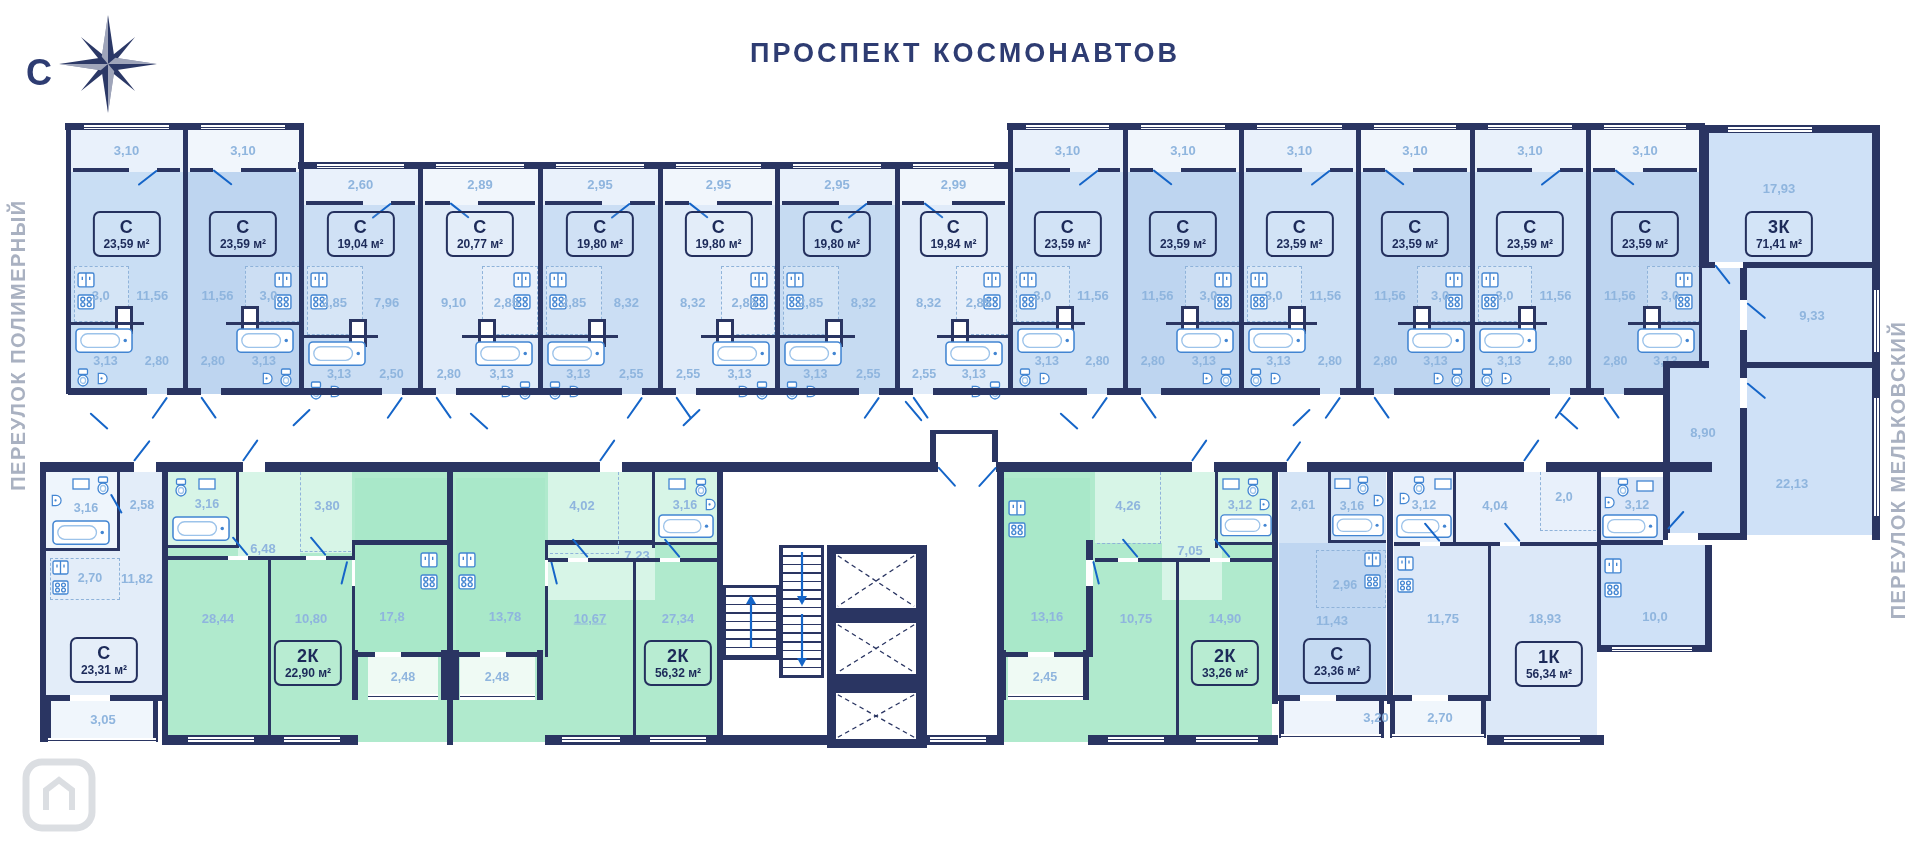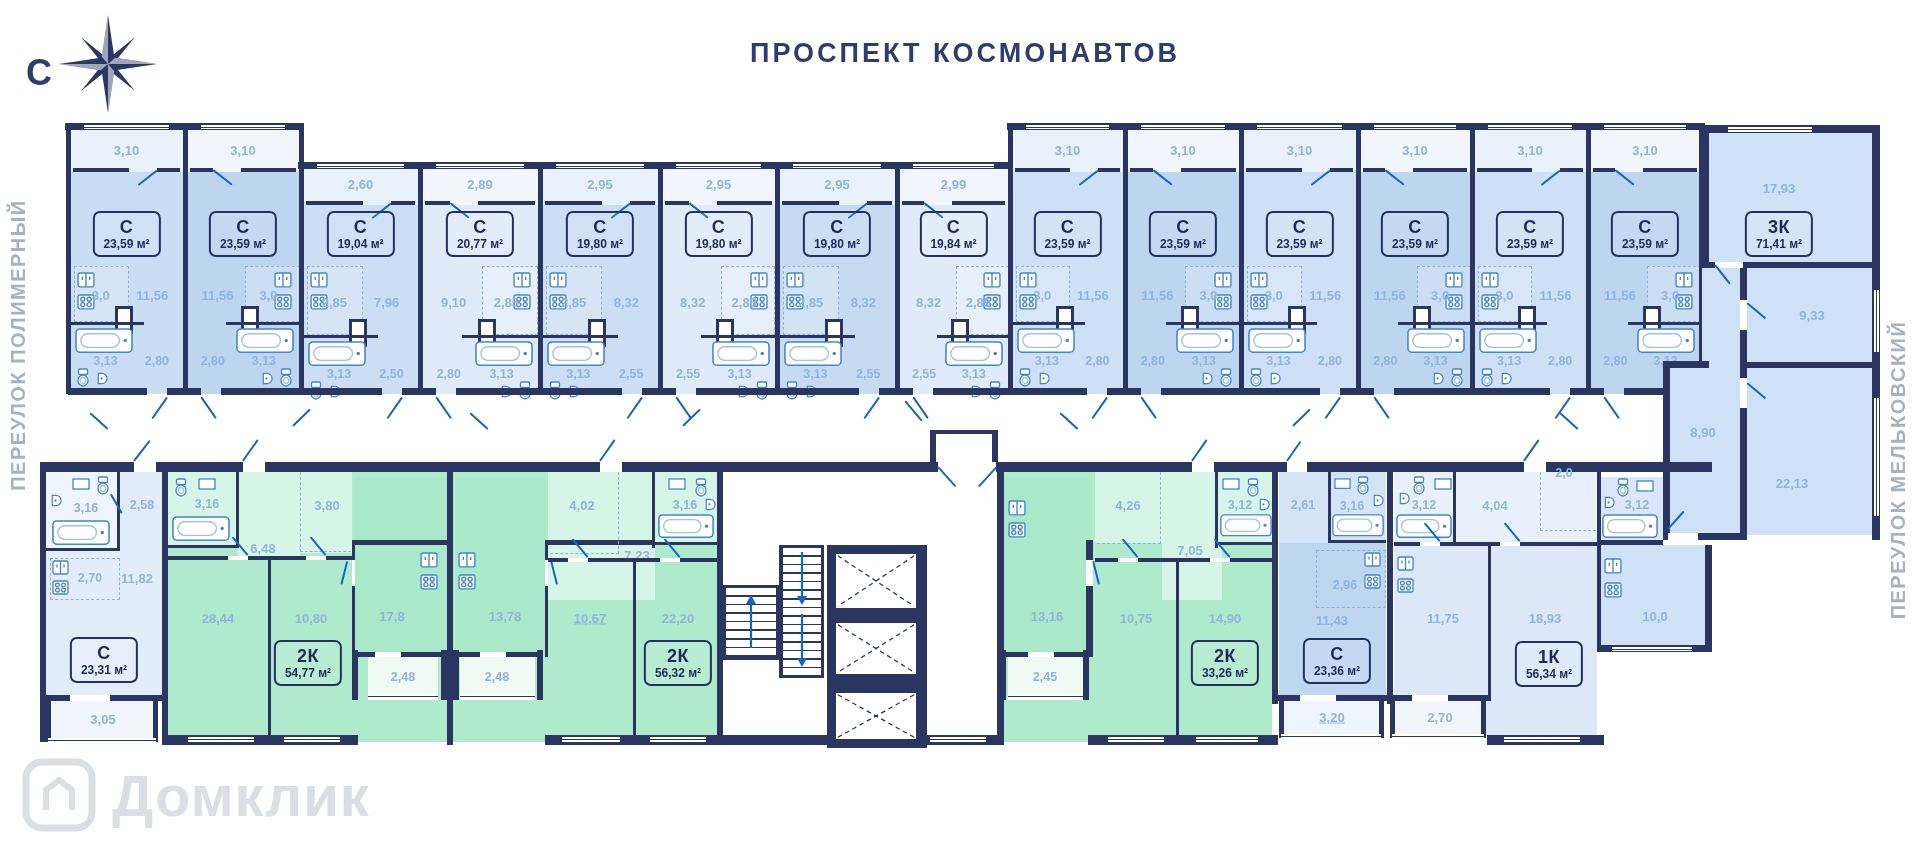--- a/index.html
+++ b/index.html
@@ -1152,21 +1152,21 @@
     </div>
     <div class="dim" style="left:392px;top:616px;">17,8</div>
     <div class="abs" style="left:352px;top:650px;width:6px;height:50px;background:#2a3562"></div>
     <div class="abs" style="left:441px;top:650px;width:6px;height:50px;background:#2a3562"></div>
     <div class="abs" style="left:358px;top:652px;width:89px;height:5px;background:#2a3562"></div>
     <div class="abs" style="left:375px;top:652px;width:26px;height:5px;background:#fff"></div>
     <div class="abs winH" style="left:368px;top:694px;width:70px;height:6px;"></div>
     <div class="dim" style="left:403px;top:677px;font-size:12.5px;">2,48</div>
     <div class="lblbox abs" style="left:308px;top:663px;">
       <div class="t">2К</div>
-      <div class="a">54,77 м²</div>
+      <div class="a">22,90 м²</div>
     </div>
     <div class="abs" style="left:243px;top:462px;width:22px;height:10px;background:#fff"></div>
     <div class="door" style="left:243px;top:460px;width:26px;transform:rotate(-55deg)"></div>
     <div class="abs fix" style="left:458px;top:552px;width:18px;">
       <svg viewBox="0 0 17 15" fill="#fff" stroke="#4285d2" stroke-width="1.3">
         <rect x="1" y="1" width="15" height="13" rx="1.5"></rect>
         <line x1="8.5" y1="1" x2="8.5" y2="14"></line>
         <line x1="5" y1="4.5" x2="5" y2="7.5"></line>
         <line x1="12" y1="4.5" x2="12" y2="7.5"></line>
       </svg>
@@ -1222,21 +1222,21 @@
       </svg>
     </div>
     <div class="dim" style="left:685px;top:505px;font-size:12.5px;">3,16</div>
     <div class="abs" style="left:548px;top:558px;width:169px;height:4px;background:#2a3562"></div>
     <div class="abs" style="left:568px;top:558px;width:20px;height:4px;background:#fff"></div>
     <div class="abs" style="left:660px;top:558px;width:20px;height:4px;background:#fff"></div>
     <div class="door" style="left:588px;top:556px;width:24px;transform:rotate(-130deg)"></div>
     <div class="door" style="left:680px;top:556px;width:24px;transform:rotate(-130deg)"></div>
     <div class="abs" style="left:633px;top:560px;width:3px;height:182px;background:#2a3562"></div>
     <div class="dim" style="left:590px;top:618px;text-decoration:underline;">10,67</div>
-    <div class="dim" style="left:678px;top:618px;">22,20</div>
+    <div class="dim" style="left:678px;top:618px;">27,34</div>
     <div class="lblbox abs" style="left:678px;top:663px;">
       <div class="t">2К</div>
       <div class="a">56,32 м²</div>
     </div>
     <div class="abs" style="left:600px;top:462px;width:22px;height:10px;background:#fff"></div>
     <div class="door" style="left:600px;top:460px;width:26px;transform:rotate(-55deg)"></div>
     <div class="abs stairs" style="left:723px;top:585px;width:56px;height:75px;"></div>
     <div class="abs" style="left:745px;top:595px;"><svg viewBox="0 0 12 55" width="12" height="55">
         <line x1="6" y1="53" x2="6" y2="9" stroke="#1565c8" stroke-width="2.2"></line>
         <polygon points="1,9 11,9 6,0" fill="#1565c8"></polygon>
@@ -1392,21 +1392,21 @@
     <div class="dim" style="left:1345px;top:585px;font-size:12.5px;">2,96</div>
     <div class="dim" style="left:1332px;top:620px;">11,43</div>
     <div class="lblbox abs" style="left:1337px;top:661px;">
       <div class="t">С</div>
       <div class="a">23,36 м²</div>
     </div>
     <div class="abs" style="left:1300px;top:695px;width:36px;height:6px;background:#fff"></div>
     <div class="abs" style="left:1279px;top:700px;width:5px;height:38px;background:#2a3562"></div>
     <div class="abs" style="left:1379px;top:700px;width:5px;height:38px;background:#2a3562"></div>
     <div class="abs winH" style="left:1281px;top:734px;width:100px;height:6px;"></div>
-    <div class="dim" style="left:1332px;top:717px;text-decoration:underline;">3,20</div>
+    <div class="dim" style="left:1376px;top:717px;">3,20</div>
     <div class="abs" style="left:1287px;top:462px;width:20px;height:10px;background:#fff"></div>
     <div class="door" style="left:1287px;top:460px;width:24px;transform:rotate(-55deg)"></div>
     <div class="abs fix" style="left:1398px;top:492px;width:12px;">
       <svg viewBox="0 0 13 14" fill="#fff" stroke="#4285d2" stroke-width="1.3">
         <path d="M2.5 1.5 h4 a5.5 5.5 0 0 1 0 11 h-4 z"></path>
         <circle cx="6" cy="7" r="1.2" fill="#4285d2" stroke="none"></circle>
       </svg>
     </div>
     <div class="abs fix" style="left:1412px;top:476px;width:14px;">
       <svg viewBox="0 0 14 19" fill="#fff" stroke="#4285d2" stroke-width="1.3">
@@ -1424,21 +1424,21 @@
       <svg viewBox="0 0 60 26" fill="#fff" stroke="#4285d2" stroke-width="1.6">
         <rect x="1" y="1" width="58" height="24" rx="4"></rect>
         <rect x="6" y="6" width="40" height="14" rx="7" stroke="#9cc3ea" stroke-width="1.4"></rect>
         <circle cx="52" cy="13" r="1.8" fill="#4285d2" stroke="none"></circle>
       </svg>
     </div>
     <div class="dim" style="left:1424px;top:505px;font-size:12.5px;">3,12</div>
     <div class="abs" style="left:1453px;top:472px;width:3px;height:73px;background:#2a3562"></div>
     <div class="dim" style="left:1495px;top:505px;">4,04</div>
     <div class="dashz" style="left:1540px;top:472px;width:55px;height:58px;border-top:none;border-right:none;"></div>
-    <div class="dim" style="left:1564px;top:473px;font-size:12.5px;">2,0</div>
+    <div class="dim" style="left:1564px;top:497px;font-size:12.5px;">2,0</div>
     <div class="abs" style="left:1394px;top:542px;width:203px;height:4px;background:#2a3562"></div>
     <div class="abs" style="left:1420px;top:542px;width:20px;height:4px;background:#fff"></div>
     <div class="abs" style="left:1500px;top:542px;width:20px;height:4px;background:#fff"></div>
     <div class="door" style="left:1440px;top:540px;width:24px;transform:rotate(-130deg)"></div>
     <div class="door" style="left:1520px;top:540px;width:24px;transform:rotate(-130deg)"></div>
     <div class="abs" style="left:1488px;top:545px;width:3px;height:155px;background:#2a3562"></div>
     <div class="abs fix" style="left:1397px;top:556px;width:17px;">
       <svg viewBox="0 0 17 15" fill="#fff" stroke="#4285d2" stroke-width="1.3">
         <rect x="1" y="1" width="15" height="13" rx="1.5"></rect>
         <line x1="8.5" y1="1" x2="8.5" y2="14"></line>
@@ -1478,14 +1478,13 @@
     <div class="door" style="left:1560px;top:412px;width:24px;transform:rotate(42deg)"></div>
   </div>
 
 <div class="wm">
   <div style="width:74px;height:74px;">
     <svg viewBox="0 0 74 74" width="74" height="74" fill="none" stroke="#d3d6dc" stroke-width="7">
       <rect x="4" y="4" width="66" height="66" rx="16"></rect>
       <path d="M24 52 V32 l13 -10 13 10 V52" stroke-width="6"></path>
     </svg>
   </div>
-  <div class="wmt">Домклик</div>
 </div>
 
 </body></html>

